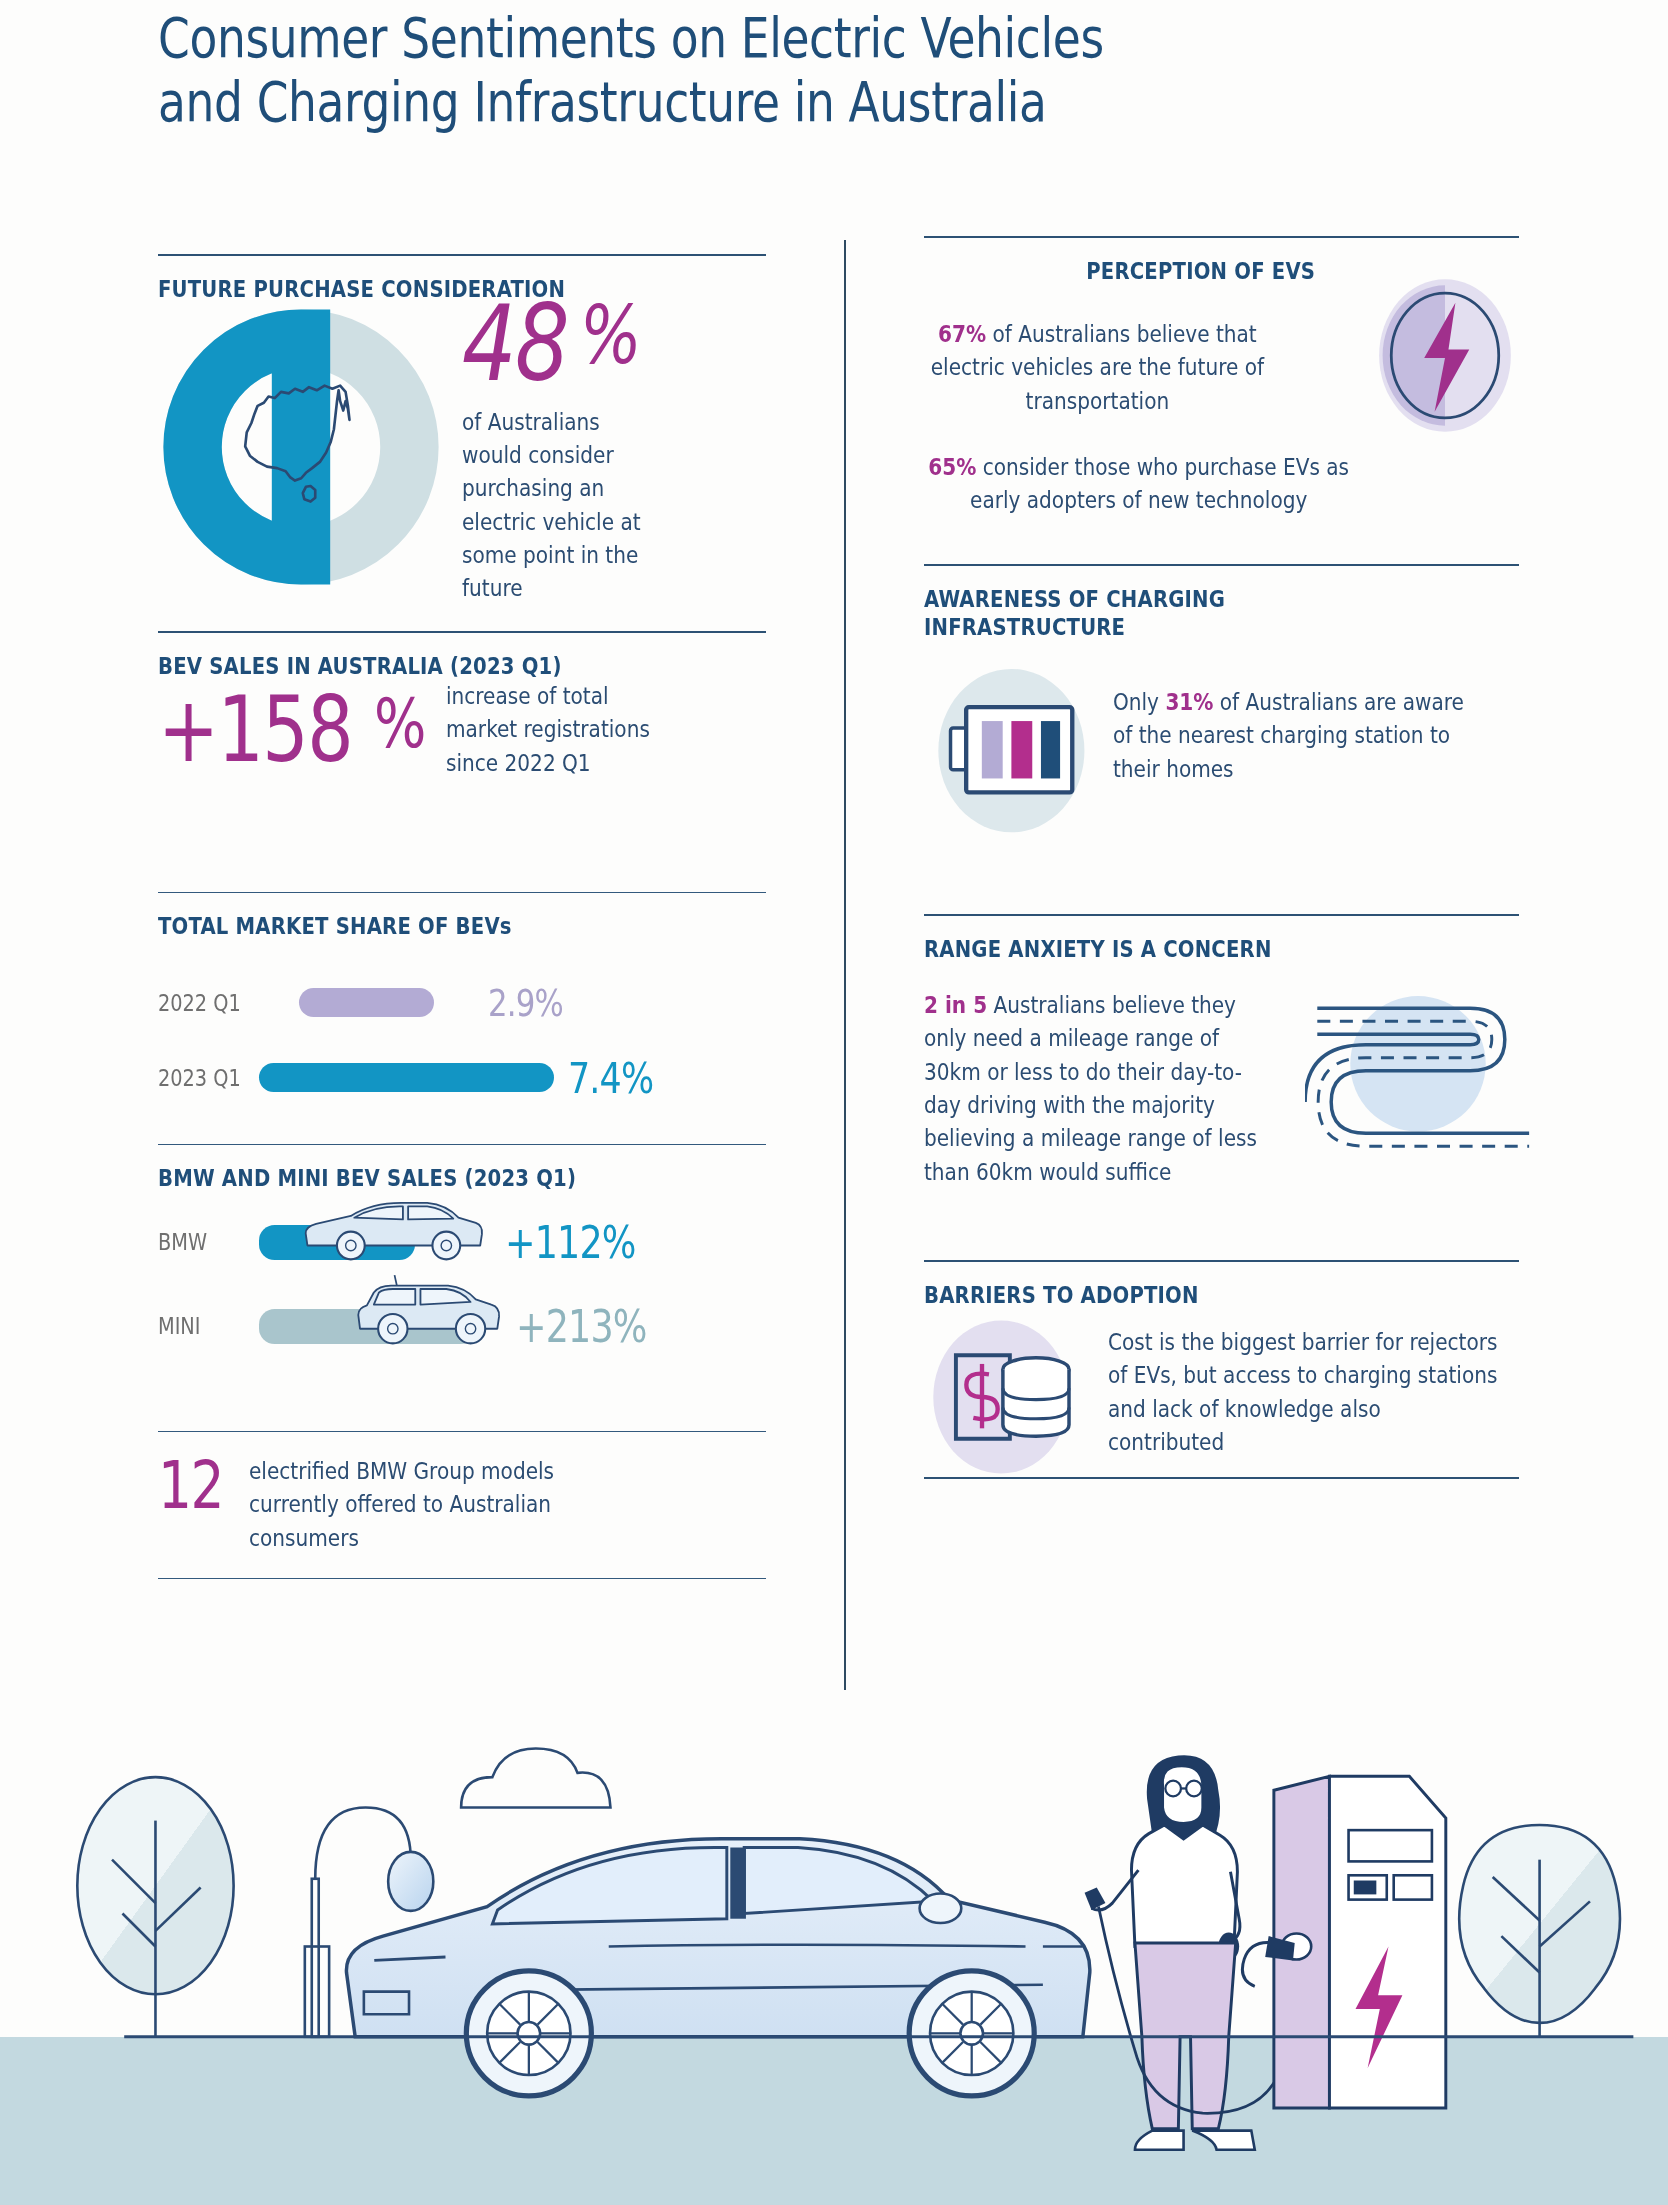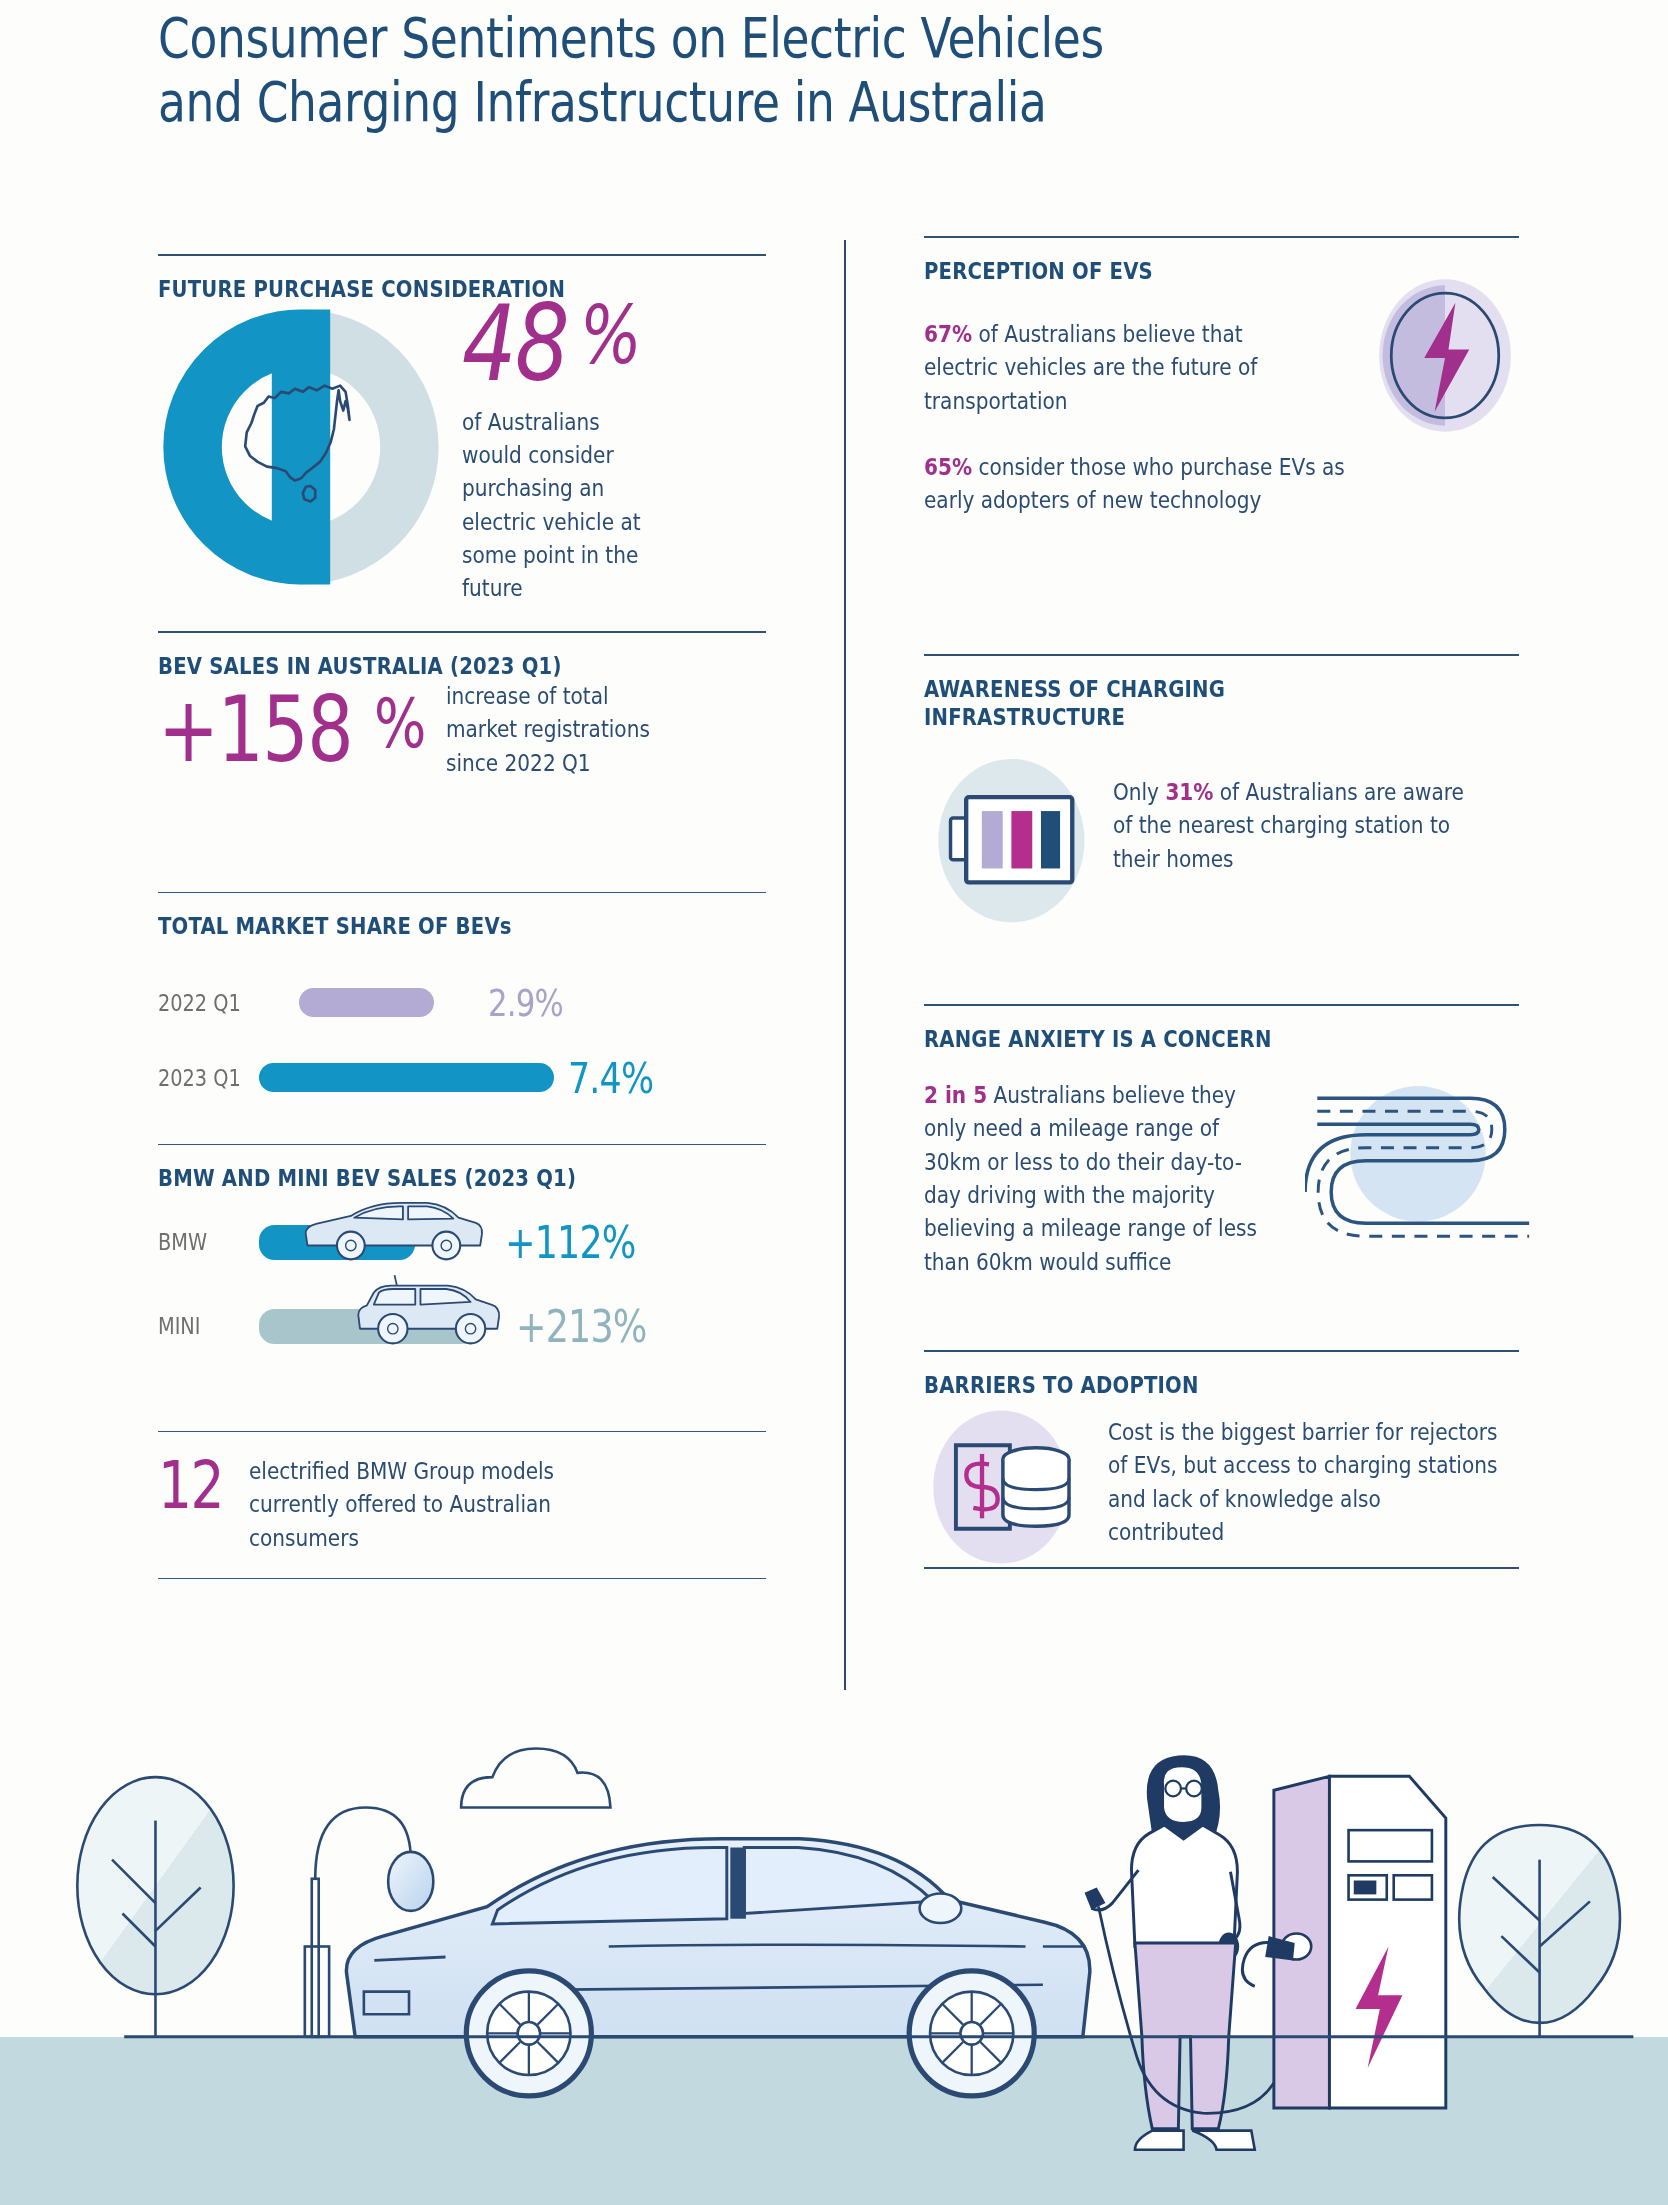--- a/index.html
+++ b/index.html
@@ -188,21 +188,21 @@
         <span class="big-num" style="font-size:66px;line-height:0.95;">12</span>
         <div class="body-text" style="margin-left:19px;width:417px;">electrified BMW Group models currently offered to Australian consumers</div>
       </div>
       <div class="hr thin" style="margin-top:22.6px;"></div>
     </div>
 
   </div>
 
   <div id="col-right">
 
-    <div class="sect" style="height:418px;position:relative;">
+    <div class="sect" style="height:328px;position:relative;text-align:center;">
       <div class="hr"></div>
       <div class="sect-title" style="margin-top:19px;">PERCEPTION OF EVS</div>
 
       <div class="body-text" style="margin-top:33px;width:365px;">
         <span class="hl-magenta">67%</span><span> of Australians believe that electric vehicles are the future of transportation</span>
       </div>
 
       <div class="body-text" style="margin-top:33px;width:452px;">
         <span class="hl-magenta">65%</span><span> consider those who purchase EVs as early adopters of new technology</span>
       </div>

